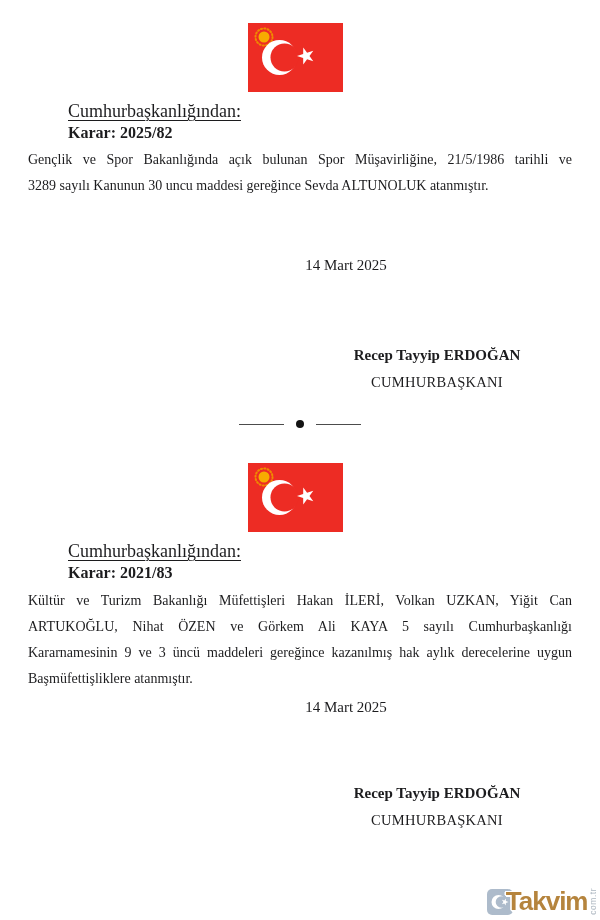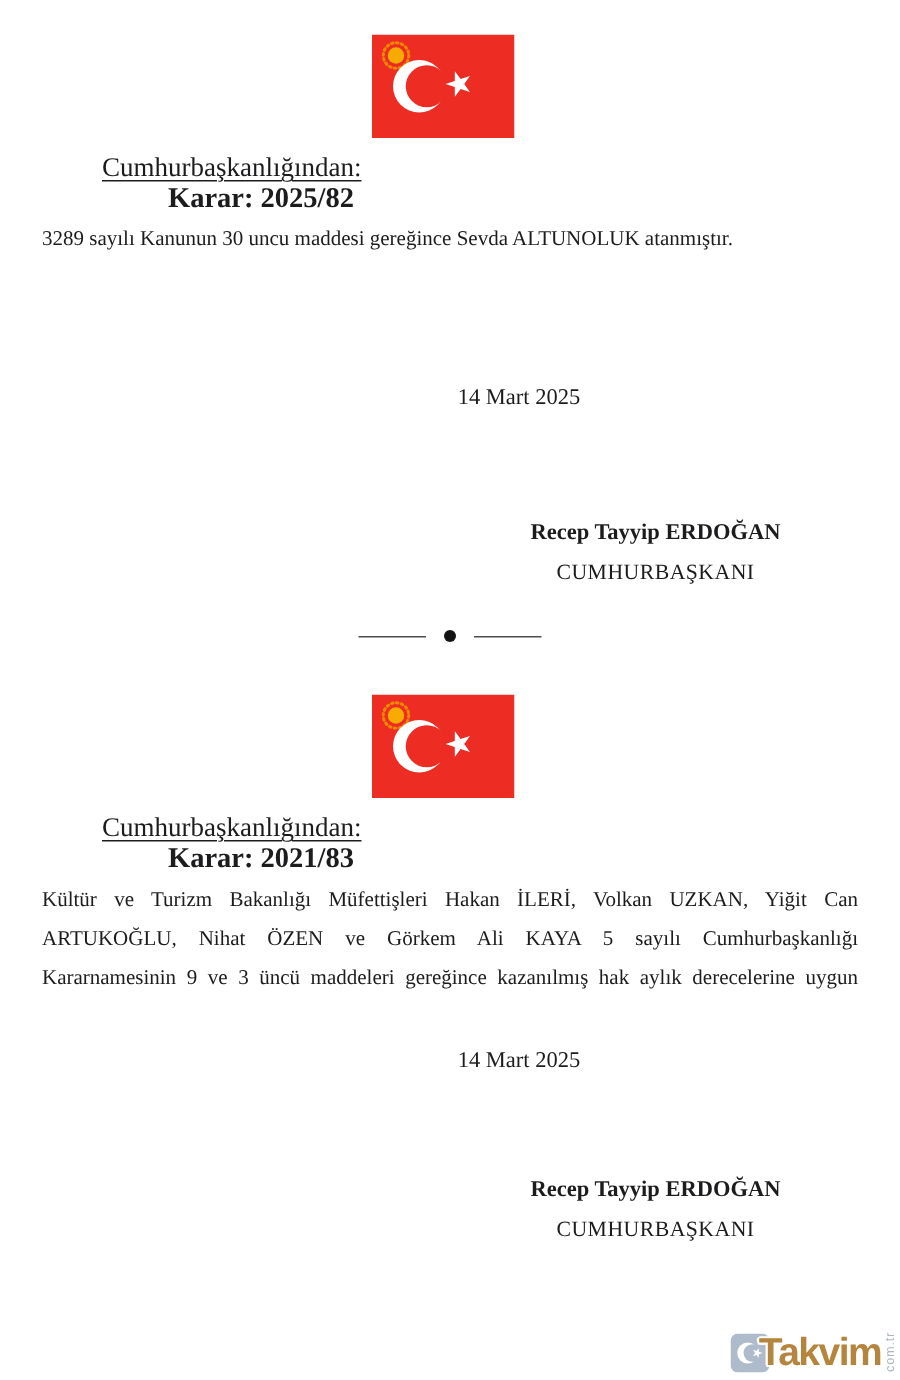--- a/index.html
+++ b/index.html
@@ -35,24 +35,23 @@
     text-decoration: underline;
     text-decoration-thickness: 1.4px;
     text-underline-offset: 3px;
   }
   .heading-1 { top: 100px; }
   .heading-2 { top: 540px; }
 
   .karar {
     position: absolute;
     left: 68px;
-    font-size: 19px;
+    font-size: 16px;
     font-weight: bold;
     line-height: 18px;
-    margin-left: 44px;
   }
   .karar-1 { top: 124px; }
   .karar-2 { top: 564px; }
 
   .body-text {
     position: absolute;
     left: 28px;
     width: 544px;
     font-size: 14px;
     line-height: 26px;
@@ -169,20 +168,21 @@
         <circle cx="36.5" cy="34.5" r="14" fill="#ed2c24"></circle>
       </g>
       <polygon fill="#ffffff" points="49,33 55.17,30.94 55.22,24.44 59.08,29.67 65.28,27.71 61.5,33 65.28,38.29 59.08,36.33 55.22,41.56 55.17,35.06"></polygon>
     </svg>
   </div>
 
   <h2 class="heading heading-1">Cumhurbaşkanlığından:</h2>
   <div class="karar karar-1">Karar: 2025/82</div>
 
   <div class="body-text body-1">
+    <div class="jline">Gençlik ve Spor Bakanlığında açık bulunan Spor Müşavirliğine, 21/5/1986 tarihli ve</div>
     <div class="jline last">3289 sayılı Kanunun 30 uncu maddesi gereğince Sevda ALTUNOLUK atanmıştır.</div>
   </div>
 
   <div class="date-line date-1">14 Mart 2025</div>
 
   <div class="signature signature-1">
     <div class="sig-name">Recep Tayyip ERDOĞAN</div>
     <div class="sig-title">CUMHURBAŞKANI</div>
   </div>
 
@@ -207,20 +207,21 @@
     </svg>
   </div>
 
   <h2 class="heading heading-2">Cumhurbaşkanlığından:</h2>
   <div class="karar karar-2">Karar: 2021/83</div>
 
   <div class="body-text body-2">
     <div class="jline">Kültür ve Turizm Bakanlığı Müfettişleri Hakan İLERİ, Volkan UZKAN, Yiğit Can</div>
     <div class="jline">ARTUKOĞLU, Nihat ÖZEN ve Görkem Ali KAYA 5 sayılı Cumhurbaşkanlığı</div>
     <div class="jline">Kararnamesinin 9 ve 3 üncü maddeleri gereğince kazanılmış hak aylık derecelerine uygun</div>
+    <div class="jline last">Başmüfettişliklere atanmıştır.</div>
   </div>
 
   <div class="date-line date-2">14 Mart 2025</div>
 
   <div class="signature signature-2">
     <div class="sig-name">Recep Tayyip ERDOĞAN</div>
     <div class="sig-title">CUMHURBAŞKANI</div>
   </div>
 
   <div class="watermark">

